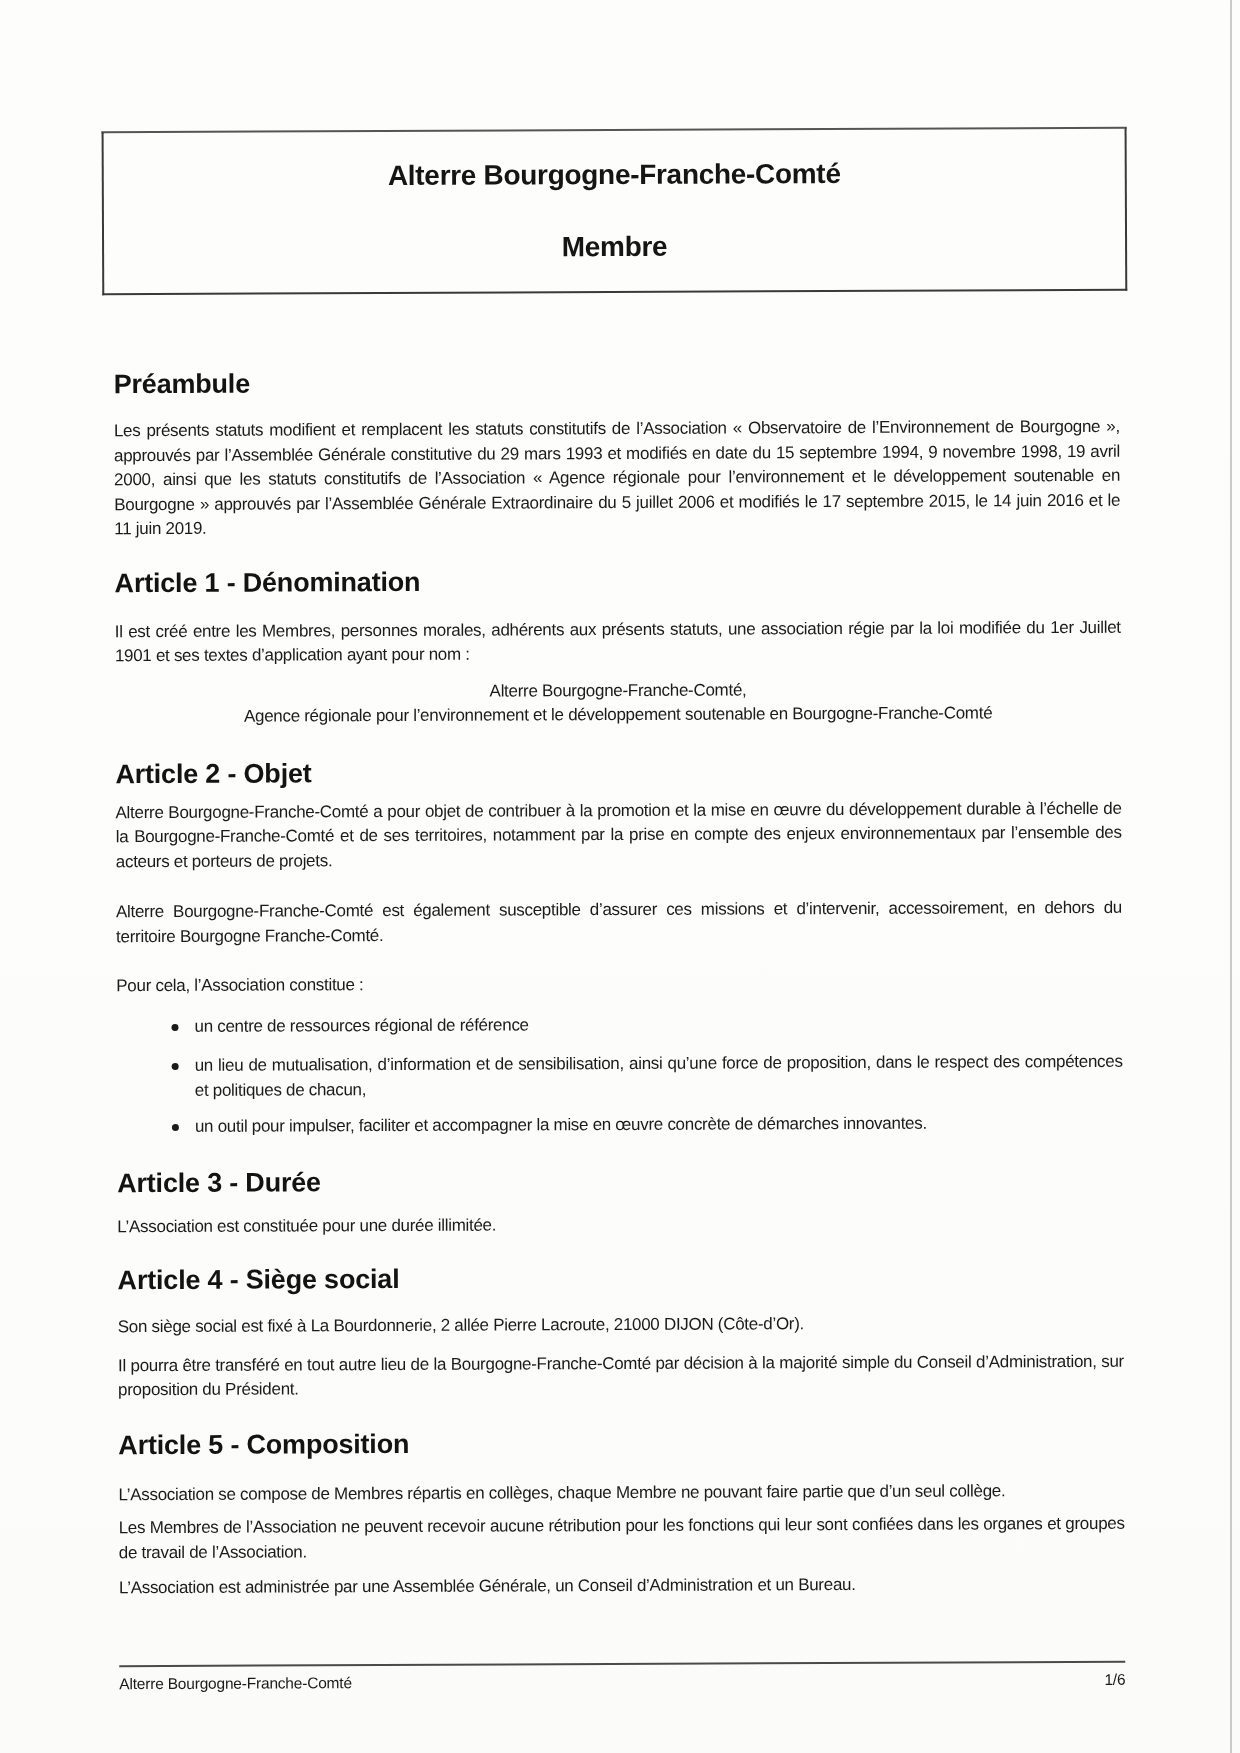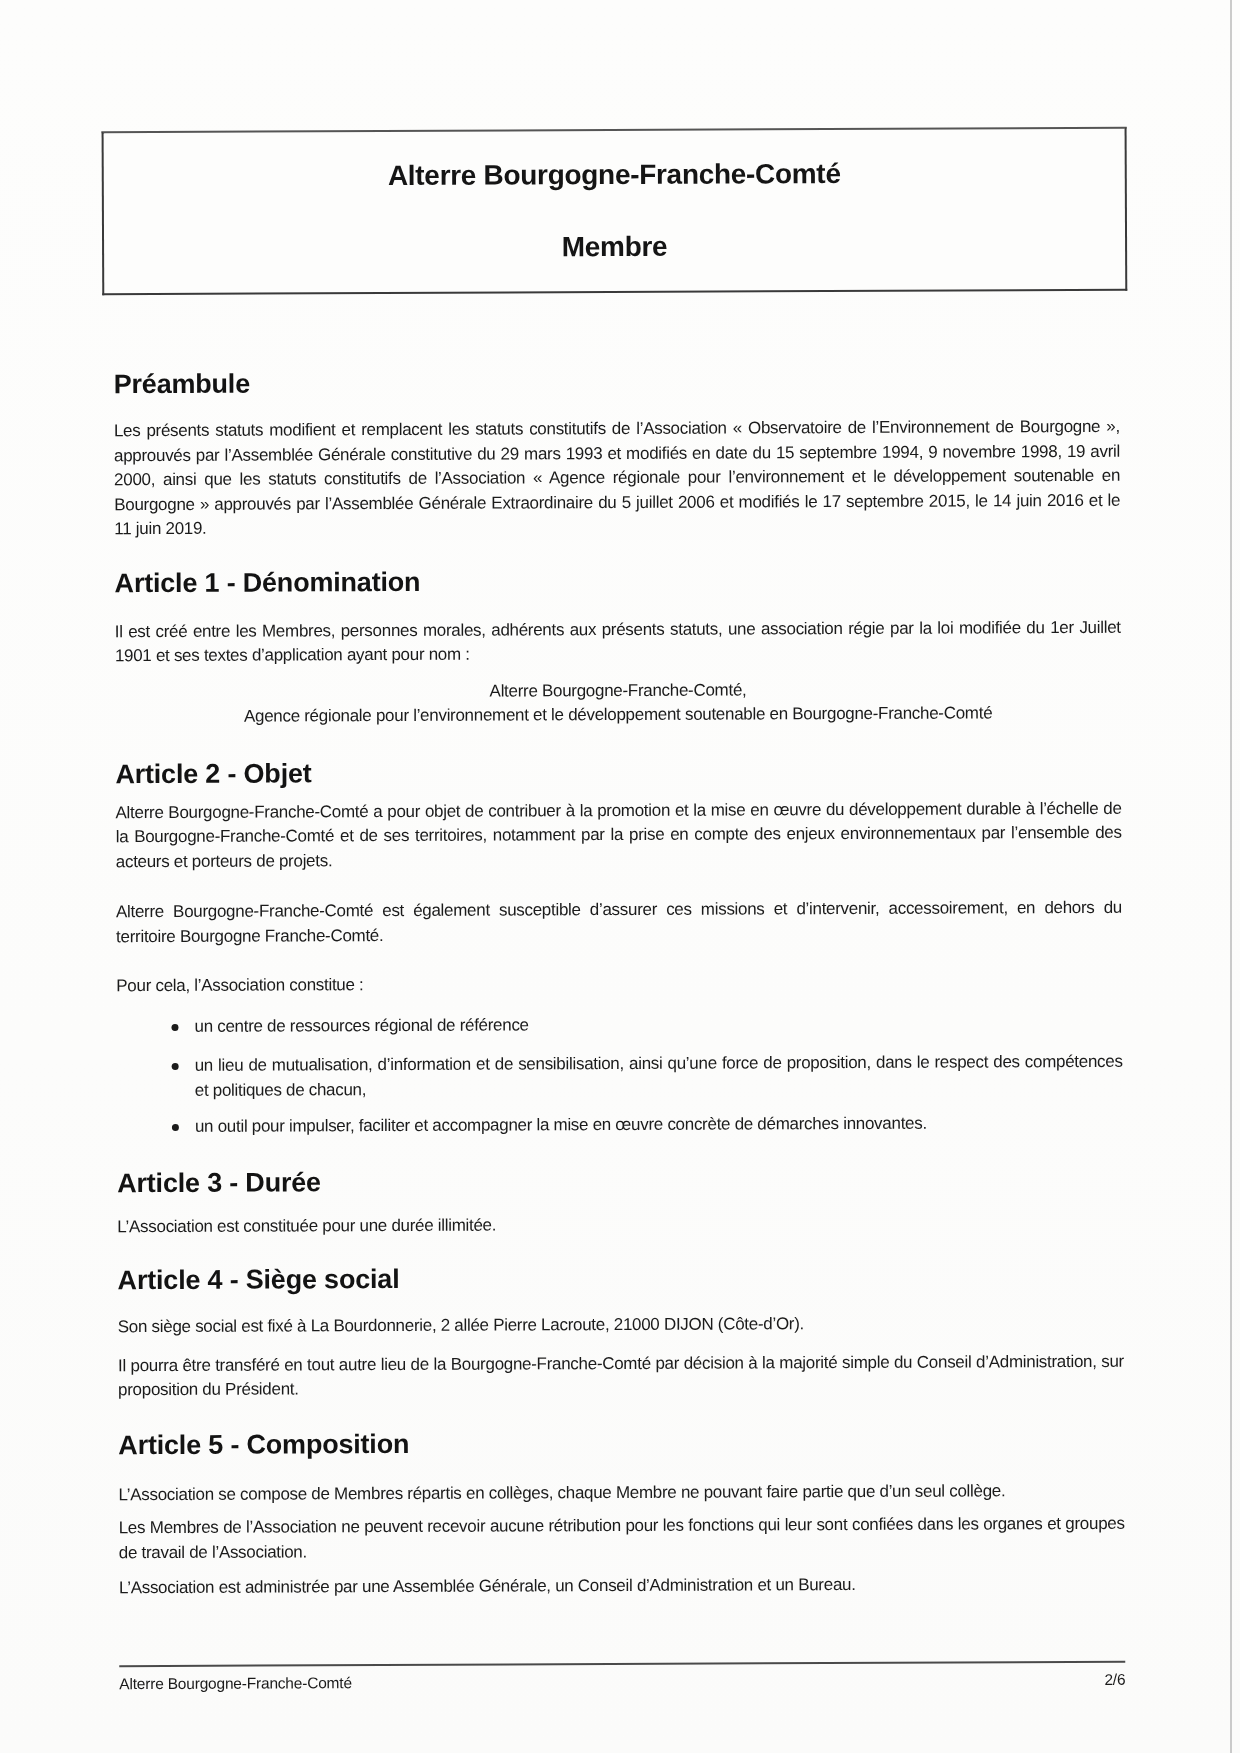--- a/index.html
+++ b/index.html
@@ -135,17 +135,17 @@
     <p class="p mt20">Son siège social est fixé à La Bourdonnerie, 2 allée Pierre Lacroute, 21000 DIJON (Côte-d’Or).</p>
     <p class="p mt14">Il pourra être transféré en tout autre lieu de la Bourgogne-Franche-Comté par décision à la majorité simple du Conseil d’Administration, sur proposition du Président.</p>
 
     <h2 class="h h-art5">Article 5 - Composition</h2>
     <p class="p mt23">L’Association se compose de Membres répartis en collèges, chaque Membre ne pouvant faire partie que d’un seul collège.</p>
     <p class="p mt9">Les Membres de l’Association ne peuvent recevoir aucune rétribution pour les fonctions qui leur sont confiées dans les organes et groupes de travail de l’Association.</p>
     <p class="p mt11">L’Association est administrée par une Assemblée Générale, un Conseil d’Administration et un Bureau.</p>
 
     <div class="footer">
       <span>Alterre Bourgogne-Franche-Comté</span>
-      <span>2/6</span>
+      <span>1/6</span>
     </div>
 
   </div>
 </div>
 
 </body></html>

